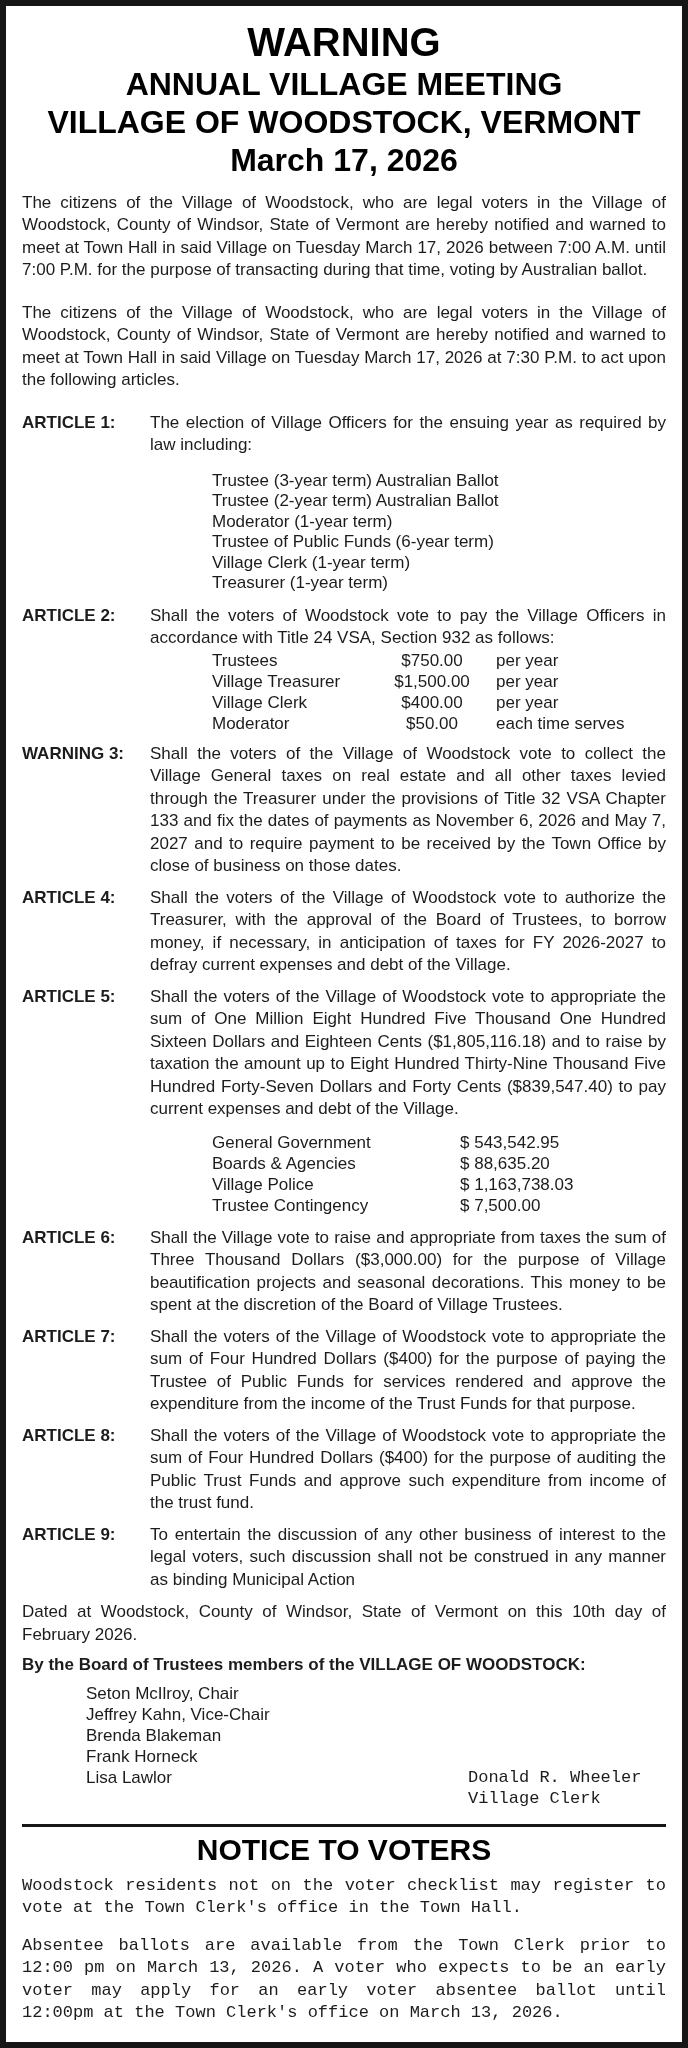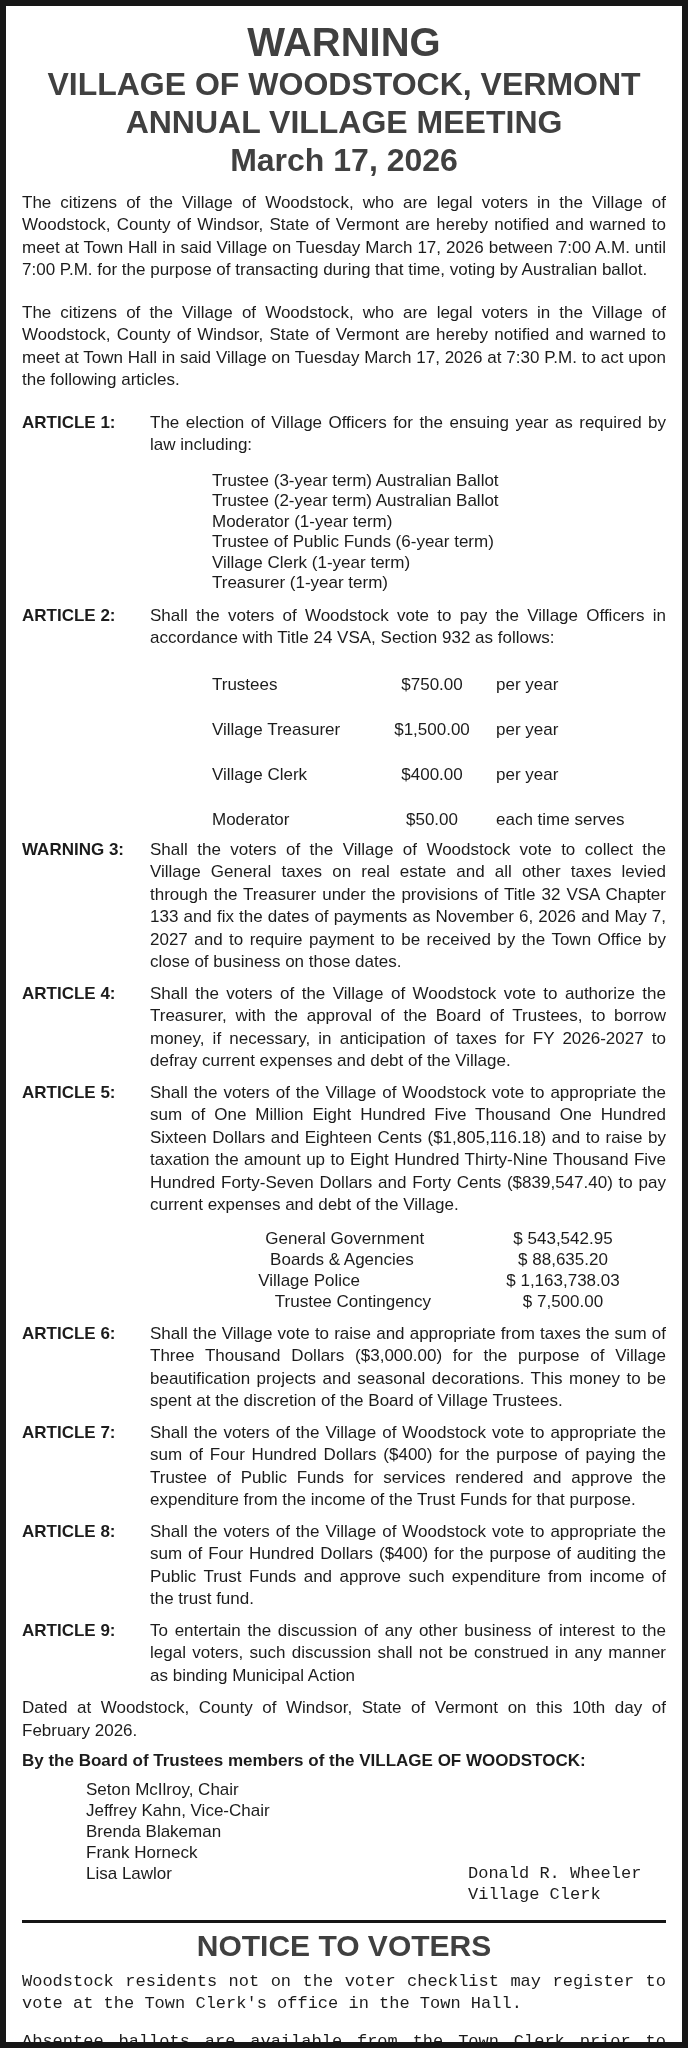--- a/index.html
+++ b/index.html
@@ -3,56 +3,56 @@
 <meta charset="utf-8">
 <style>
   html,body { margin:0; padding:0; background:#ffffff; }
   .page {
     width:688px; height:2048px; box-sizing:border-box;
     border:6px solid #161616; background:#ffffff; color:#1c1c1c;
     padding:10px 16px 18px;
     font-family:"Liberation Sans","DejaVu Sans",sans-serif;
     font-size:17px; line-height:22.5px; overflow:hidden;
   }
-  h1,h2 { text-align:center; font-weight:bold; color:#404040; }
+  h1,h2 { text-align:center; font-weight:bold; color:#000000; }
   h1 { font-size:40px; line-height:1.1; margin:4px 0 3px; }
   h2 { font-size:32px; line-height:1.1; margin:3px 0; }
   .para { text-align:justify; margin:0 0 20px; }
   #intro .para:first-child { margin-top:13px; }
   .article { display:flex; margin:0 0 9px; }
   .article:first-child { margin-top:12px; }
   .alabel { flex:none; width:128px; font-weight:bold; }
   .abody { flex:1; min-width:0; }
   .abody > p { margin:0; text-align:justify; }
   .officer-list { margin:14px 0 2px 62px; line-height:20.5px; }
   .pay-table { margin:0 0 0 62px; line-height:21px; }
-  .pay-row { display:flex;margin-top:24px; }
+  .pay-row { display:flex; }
   .pay-name { width:170px; }
   .pay-amt { width:100px; text-align:center; }
   .pay-unit { margin-left:14px; }
   .budget-table { margin:11px 0 2px 62px; line-height:21px; }
-  .b-row { display:flex;justify-content:center; }
+  .b-row { display:flex; }
   .b-name { width:248px; }
   .b-row.total { font-weight:bold; }
   .dated { text-align:justify; margin:10px 0 8px; }
   .board-heading { font-weight:bold; margin:0 0 6px; }
   .sigs { position:relative; margin:0 0 36px 64px; line-height:21px; }
   .clerk { position:absolute; left:382px; bottom:-21px; line-height:21px;font-family:Liberation Mono, monospace; }
   .divider { border:none; border-top:3px solid #161616; margin:8px 0 6px; }
   .notice-title { font-size:30px; margin:6px 0 9px; }
   .notice-para { text-align:justify; margin:8px 0 15px;font-family:Liberation Mono, monospace; }
 </style>
 </head>
 <body>
 
 <div class="page">
   <header>
     <h1>WARNING</h1>
+    <h2>ANNUAL VILLAGE MEETING</h2>
     <h2>VILLAGE OF WOODSTOCK, VERMONT</h2>
-    <h2>ANNUAL VILLAGE MEETING</h2>
     <h2>March 17, 2026</h2>
   </header>
 
   <div id="intro">
       <p class="para">The citizens of the Village of Woodstock, who are legal voters in the Village of Woodstock, County of Windsor, State of Vermont are hereby notified and warned to meet at Town Hall in said Village on Tuesday March 17, 2026 between 7:00 A.M. until 7:00 P.M. for the purpose of transacting during that time, voting by Australian ballot.</p>
       <p class="para">The citizens of the Village of Woodstock, who are legal voters in the Village of Woodstock, County of Windsor, State of Vermont are hereby notified and warned to meet at Town Hall in said Village on Tuesday March 17, 2026 at 7:30 P.M. to act upon the following articles.</p>
     </div>
 
   <div id="articles">
       <div class="article">

